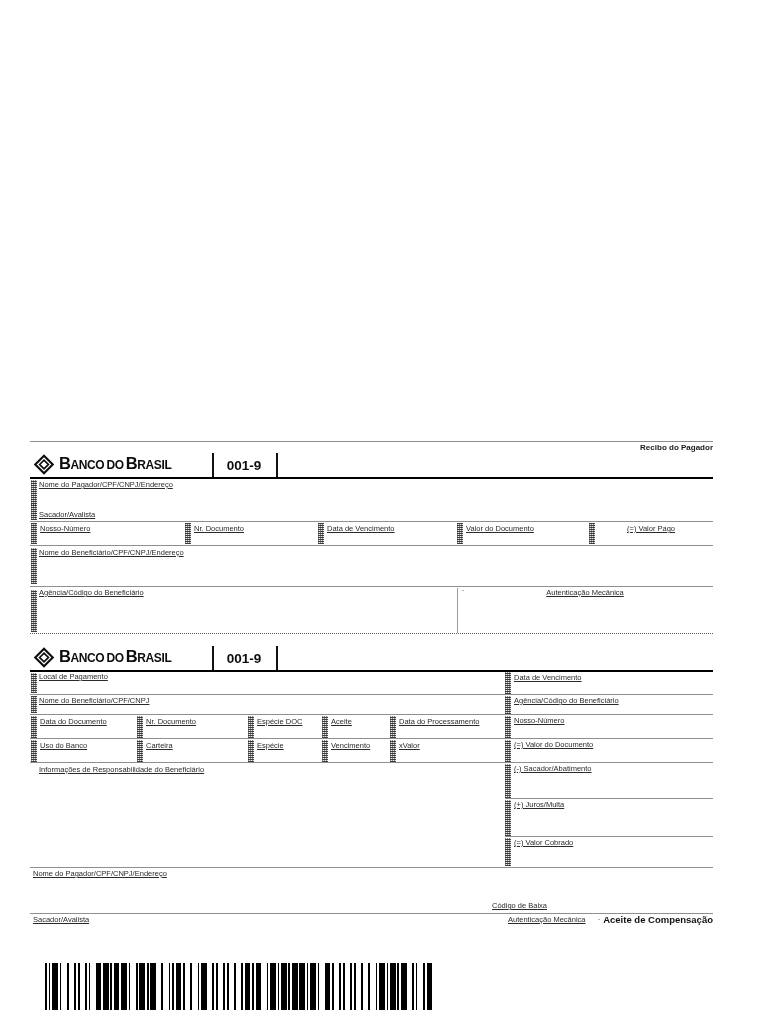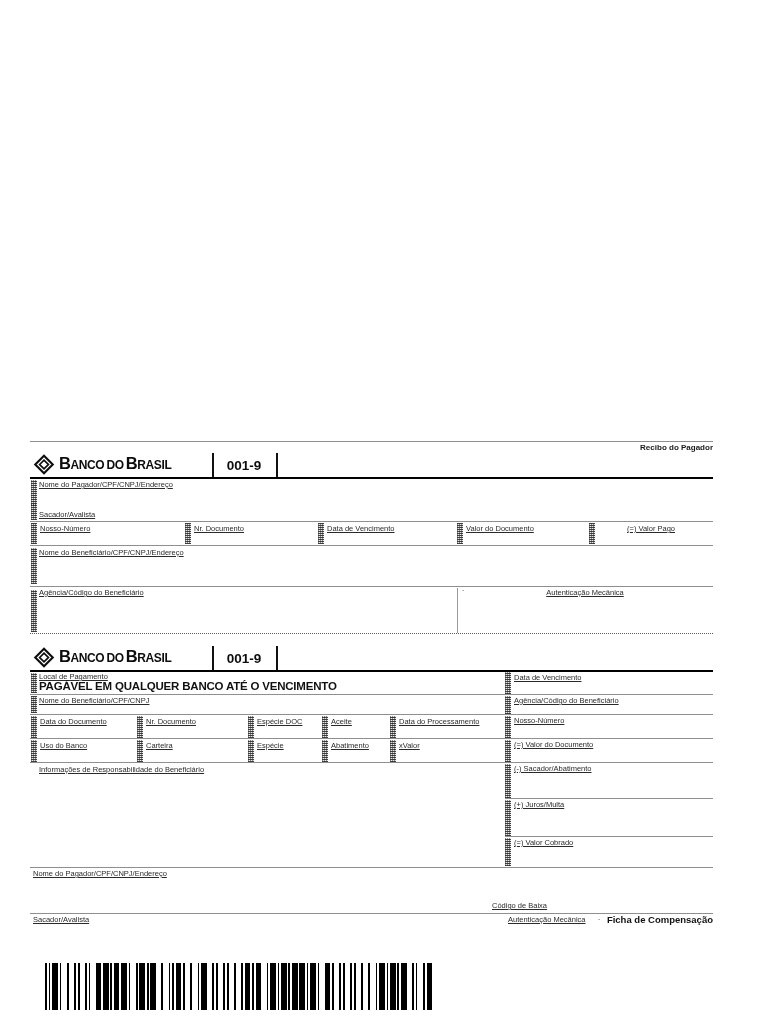--- a/index.html
+++ b/index.html
@@ -86,21 +86,20 @@
     </svg>
   </div>
   <div class="bank-name abs" style="left:59px; top:646px;">Banco do Brasil</div>
   <div class="vbar abs" style="left:212px; top:646px; height:24px;"></div>
   <div class="bank-code abs" style="left:215px; top:648px; width:58px;">001-9</div>
   <div class="vbar abs" style="left:276px; top:646px; height:24px;"></div>
   <div class="hline-black abs" style="left:30px; top:670px; width:683px;"></div>
 
   <div class="hatch abs" style="left:31px; top:673px; height:20px;"></div>
   <div class="label abs" style="left:39px; top:673px;">Local de Pagamento</div>
-  <div class="pagavel abs" style="left:39px; top:680px;">PAGÁVEL EM QUALQUER BANCO ATÉ O VENCIMENTO</div>
   <div class="hline abs" style="left:30px; top:694px; width:476px;"></div>
 
   <div class="hatch abs" style="left:31px; top:696px; height:17px;"></div>
   <div class="label abs" style="left:39px; top:697px;">Nome do Beneficiário/CPF/CNPJ</div>
   <div class="hline abs" style="left:30px; top:714px; width:476px;"></div>
 
   <div class="hatch abs" style="left:31px;  top:716px; height:22px;"></div>
   <div class="hatch abs" style="left:137px; top:716px; height:22px;"></div>
   <div class="hatch abs" style="left:248px; top:716px; height:22px;"></div>
   <div class="hatch abs" style="left:322px; top:716px; height:22px;"></div>
@@ -113,21 +112,21 @@
   <div class="hline abs" style="left:30px; top:738px; width:476px;"></div>
 
   <div class="hatch abs" style="left:31px;  top:740px; height:22px;"></div>
   <div class="hatch abs" style="left:137px; top:740px; height:22px;"></div>
   <div class="hatch abs" style="left:248px; top:740px; height:22px;"></div>
   <div class="hatch abs" style="left:322px; top:740px; height:22px;"></div>
   <div class="hatch abs" style="left:390px; top:740px; height:22px;"></div>
   <div class="label abs" style="left:40px;  top:742px;">Uso do Banco</div>
   <div class="label abs" style="left:146px; top:742px;">Carteira</div>
   <div class="label abs" style="left:257px; top:742px;">Espécie</div>
-  <div class="label abs" style="left:331px; top:742px;">Abatimento</div>
+  <div class="label abs" style="left:331px; top:742px;">Vencimento</div>
   <div class="label abs" style="left:399px; top:742px;">xValor</div>
   <div class="hline abs" style="left:30px; top:762px; width:476px;"></div>
 
   <div class="label abs" style="left:39px; top:766px;">Informações de Responsabilidade do Beneficiário</div>
 
   <div class="hatch abs" style="left:505px; top:672px; height:22px;"></div>
   <div class="label abs" style="left:514px; top:674px;">Data de Vencimento</div>
   <div class="hline abs" style="left:505px; top:694px; width:208px;"></div>
 
   <div class="hatch abs" style="left:505px; top:696px; height:18px;"></div>
@@ -154,21 +153,21 @@
   <div class="label abs" style="left:514px; top:839px;">(=) Valor Cobrado</div>
 
   <div class="hline abs" style="left:30px; top:867px; width:683px;"></div>
   <div class="label abs" style="left:33px; top:870px;">Nome do Pagador/CPF/CNPJ/Endereço</div>
 
   <div class="label abs" style="left:492px; top:902px;">Código de Baixa</div>
   <div class="hline abs" style="left:30px; top:913px; width:683px;"></div>
   <div class="label abs" style="left:33px; top:916px;">Sacador/Avalista</div>
   <div class="label abs" style="left:508px; top:916px;">Autenticação Mecânica</div>
   <div class="tick abs" style="left:598px; top:915px;">-</div>
-  <div class="ficha-title abs" style="left:563px; top:914px; width:150px;">Ficha de Compensação</div>
+  <div class="ficha-title abs" style="left:563px; top:914px; width:150px;">Aceite de Compensação</div>
 
   <div class="barcode" style="left:45px; top:963px; width:387px; height:47px;">
       <i style="left:0.00px;width:1.82px"></i>
       <i style="left:3.63px;width:1.82px"></i>
       <i style="left:7.27px;width:5.45px"></i>
       <i style="left:14.54px;width:1.82px"></i>
       <i style="left:21.80px;width:1.82px"></i>
       <i style="left:29.07px;width:1.82px"></i>
       <i style="left:32.70px;width:1.82px"></i>
       <i style="left:39.97px;width:1.82px"></i>

